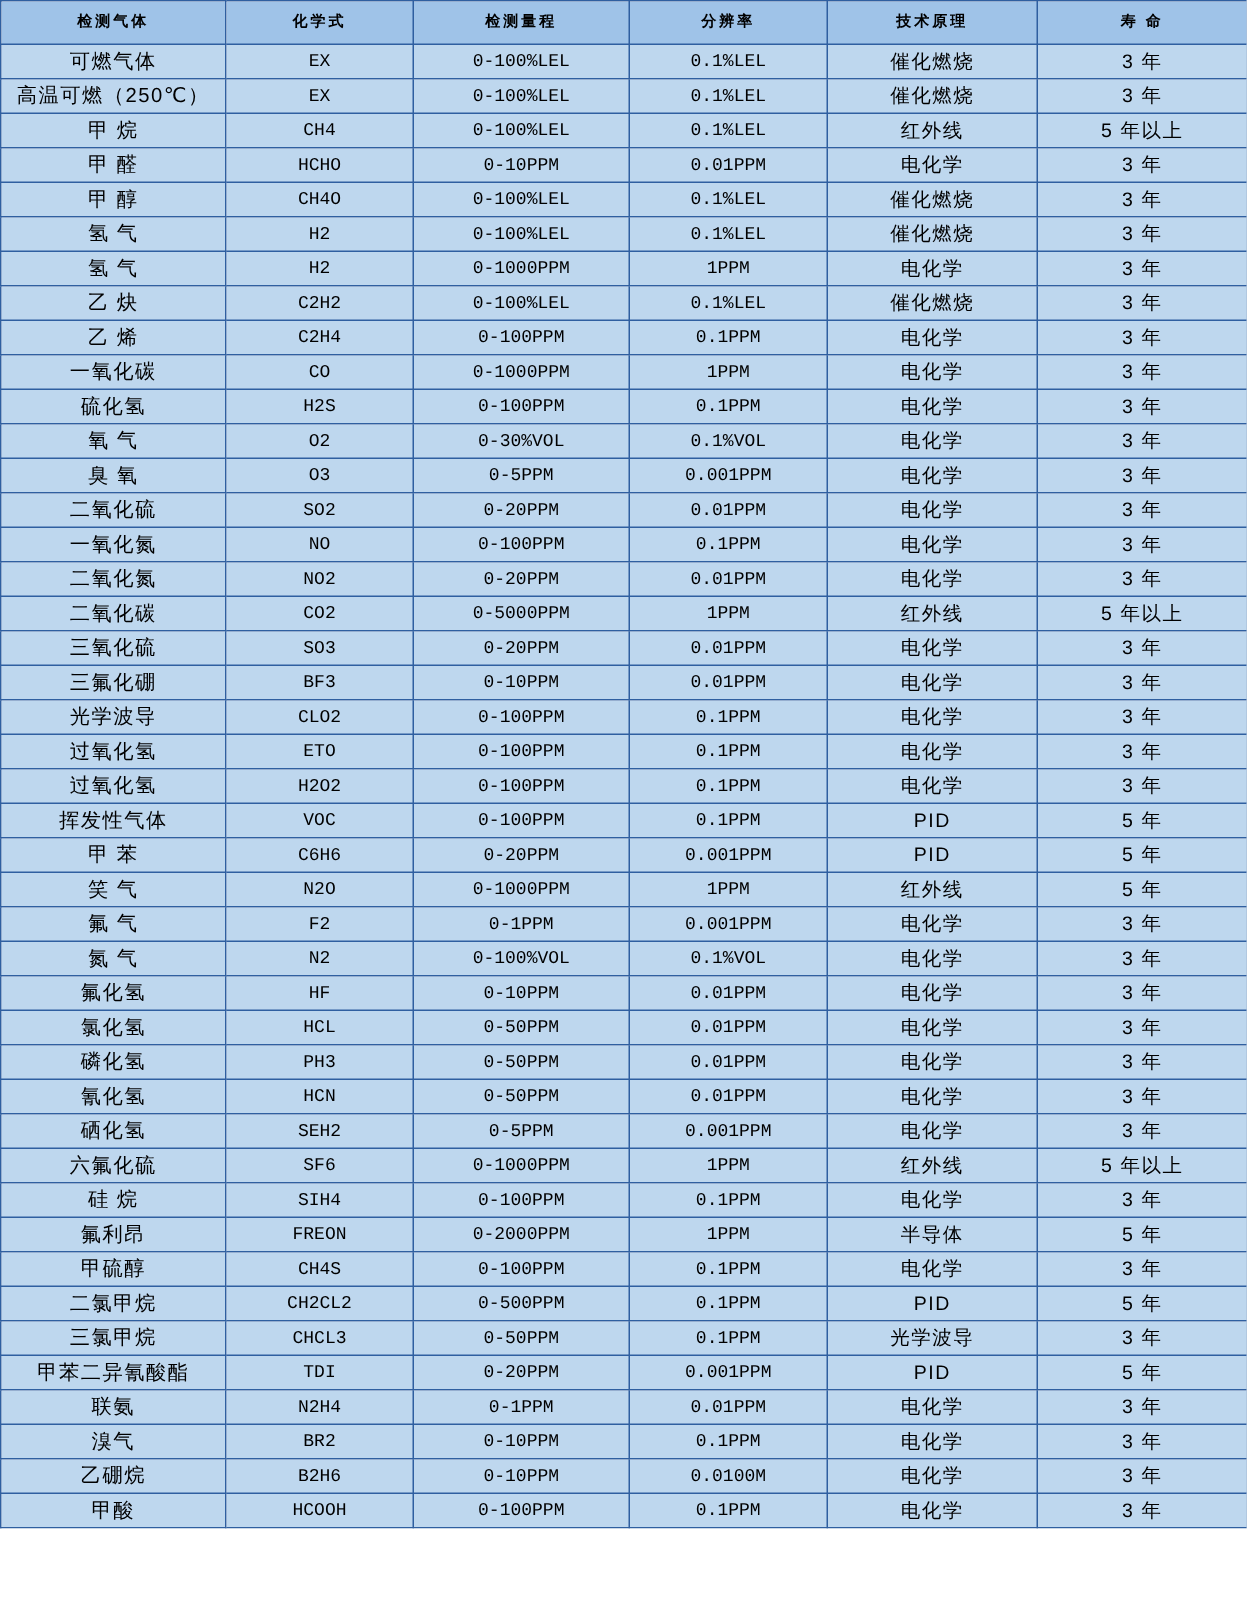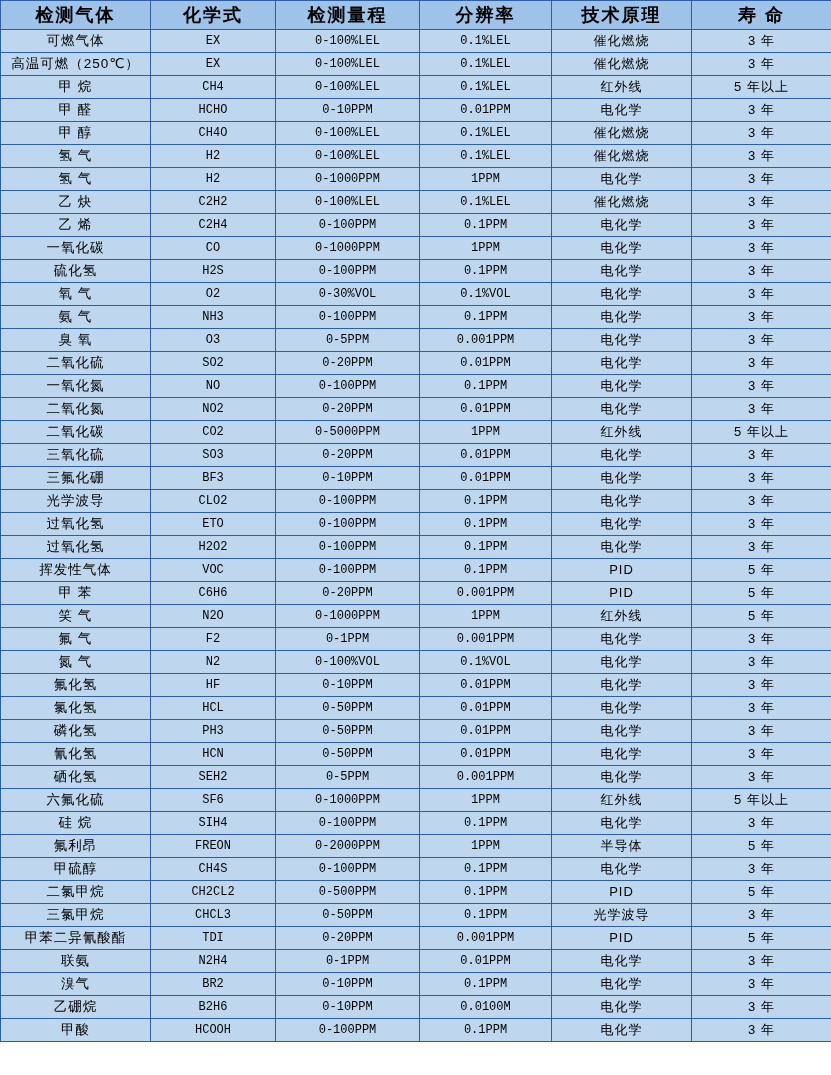--- a/index.html
+++ b/index.html
@@ -33,21 +33,21 @@
     padding: 0;
     height: 22px;
     line-height: 22px;
     font-size: 13px;
     white-space: nowrap;
     overflow: hidden;
   }
   #gas-table thead th {
     background: #9fc3e8;
     font-weight: bold;
-    font-size: 18px;
+    font-size: 10px;
     height: 28px;
     line-height: 28px;
     letter-spacing: 2px;
   }
   #gas-table tbody td.col-name {
     font-size: 13.5px;
     letter-spacing: 1px;
   }
   #gas-table tbody td.col-formula,
   #gas-table tbody td.col-range,
@@ -175,28 +175,20 @@
       </tr>
       <tr>
         <td class="col-name">氧 气</td>
         <td class="col-formula">O2</td>
         <td class="col-range">0-30%VOL</td>
         <td class="col-res">0.1%VOL</td>
         <td class="col-tech">电化学</td>
         <td class="col-life">3 年</td>
       </tr>
       <tr>
-        <td class="col-name">氨 气</td>
-        <td class="col-formula">NH3</td>
-        <td class="col-range">0-100PPM</td>
-        <td class="col-res">0.1PPM</td>
-        <td class="col-tech">电化学</td>
-        <td class="col-life">3 年</td>
-      </tr>
-      <tr>
         <td class="col-name">臭 氧</td>
         <td class="col-formula">O3</td>
         <td class="col-range">0-5PPM</td>
         <td class="col-res">0.001PPM</td>
         <td class="col-tech">电化学</td>
         <td class="col-life">3 年</td>
       </tr>
       <tr>
         <td class="col-name">二氧化硫</td>
         <td class="col-formula">SO2</td>

